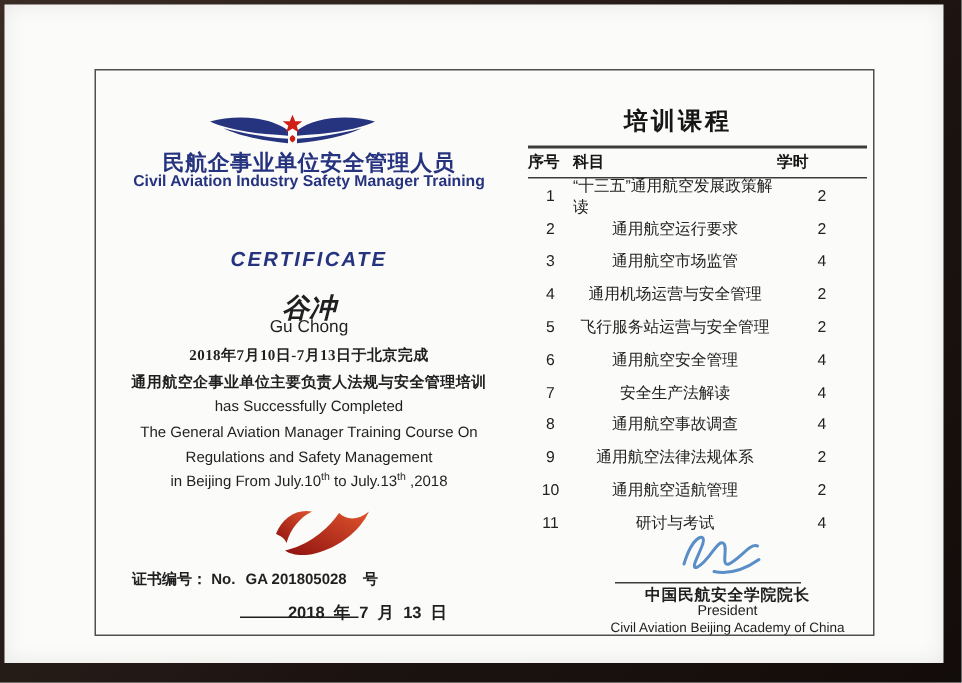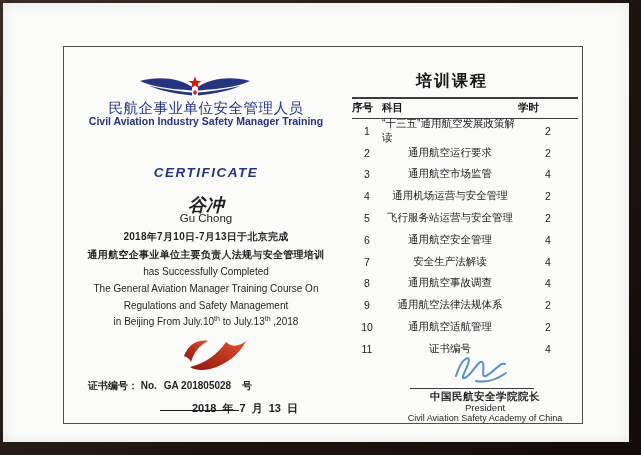--- a/index.html
+++ b/index.html
@@ -18,28 +18,28 @@
   }
   .cert-border {
     position:absolute; left:63px; top:46px; width:520px; height:378px;
     border:1px solid #4f4f4f; background:transparent;
   }
   .abs { position:absolute; }
   .ctr { text-align:center; }
   .left-col-item { left:75px; width:262px; }
   .navy { color:#26337f; }
   .ink  { color:#1f1f1f; }
-  .title-zh { top:99px;  font-size:14.5px; font-weight:normal; letter-spacing:0.5px; }
+  .title-zh { top:99px;  font-size:14.5px; font-weight:bold; letter-spacing:0.5px; }
   .title-en { top:115px; font-size:10.5px; font-weight:bold; }
   .cert-zh  { top:146px; font-size:18px;   font-weight:bold; letter-spacing:2px; }
   .cert-en  { top:165px; font-size:13.5px; font-weight:bold; letter-spacing:1.5px;font-style:italic; }
   .name-zh  { top:193px; font-size:18px; font-weight:bold; font-style:italic;
               font-family:"Liberation Serif", serif; }
   .name-en  { top:212px; font-size:11.5px; }
-  .body-zh  { font-size:10px; font-weight:bold; letter-spacing:0.3px; }
+  .body-zh  { font-size:10px; font-weight:bold; letter-spacing:0.3px;font-family:Liberation Serif, serif; }
   .body-en  { font-size:10px; }
   .bz1 { top:230px; } .bz2 { top:248px; }
   .be1 { top:266px; } .be2 { top:283px; } .be3 { top:300px; } .be4 { top:315px; }
   .be4 sup { font-size:7px; }
   .serial { left:88px; top:379px; font-size:10px; font-weight:bold; color:#1f1f1f; }
   .serial .num { border-bottom:1px solid #1f1f1f; padding:0 8px 19px 4px; }
   .issue-date { left:90px; width:310px; top:401px; font-size:11px; font-weight:bold;
                 word-spacing:3px; color:#1f1f1f; }
   .course-title { left:352px; width:200px; top:71px; font-size:16px; font-weight:bold;
                   letter-spacing:2px; color:#161616; }
@@ -171,28 +171,28 @@
       <div class="cell">通用航空法律法规体系</div>
       <div class="cell">2</div>
     </div>
     <div class="row">
       <div class="cell">10</div>
       <div class="cell">通用航空适航管理</div>
       <div class="cell">2</div>
     </div>
     <div class="row">
       <div class="cell">11</div>
-      <div class="cell">证书编号</div>
+      <div class="cell">研讨与考试</div>
       <div class="cell">4</div>
     </div>
   </div>
 
   <svg class="abs" style="left:448px; top:350px;" width="66" height="36" viewBox="0 0 66 36">
     <g stroke="#5a8ec7" stroke-width="2" fill="none" stroke-linecap="round">
       <path d="M8 26 C14 6 24 4 20 14 C17 22 12 30 17 28 C25 24 30 10 34 12 C38 14 32 28 38 26 C46 22 52 12 57 14"></path>
       <path d="M28 31 C38 33 48 30 58 23"></path>
     </g>
   </svg>
   <div class="abs sig-underline"></div>
   <div class="abs ctr signer signer-zh">中国民航安全学院院长</div>
   <div class="abs ctr signer signer-en1">President</div>
-  <div class="abs ctr signer signer-en2">Civil Aviation Safety Academy of China</div>
+  <div class="abs ctr signer signer-en2">Civil Aviation Beijing Academy of China</div>
 </div>
 
 </body></html>

